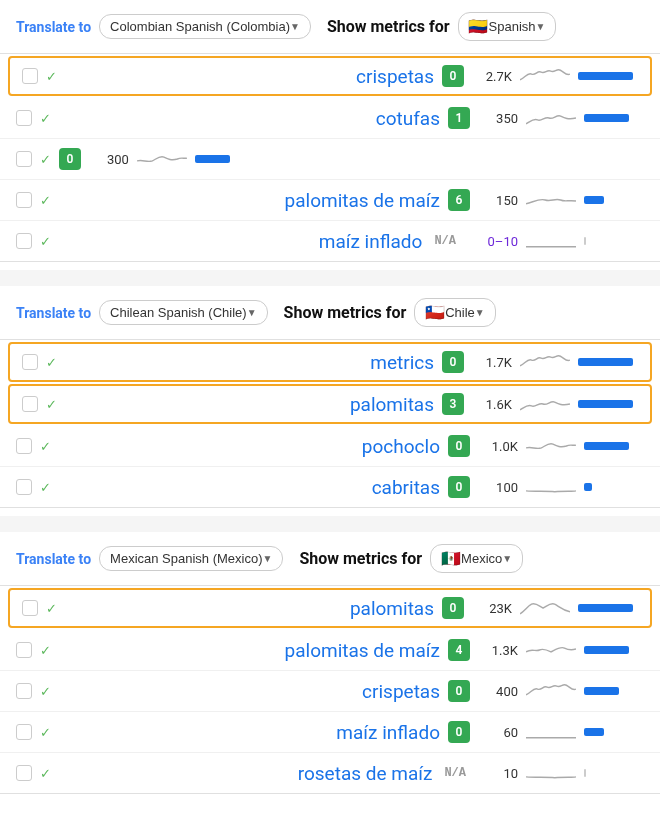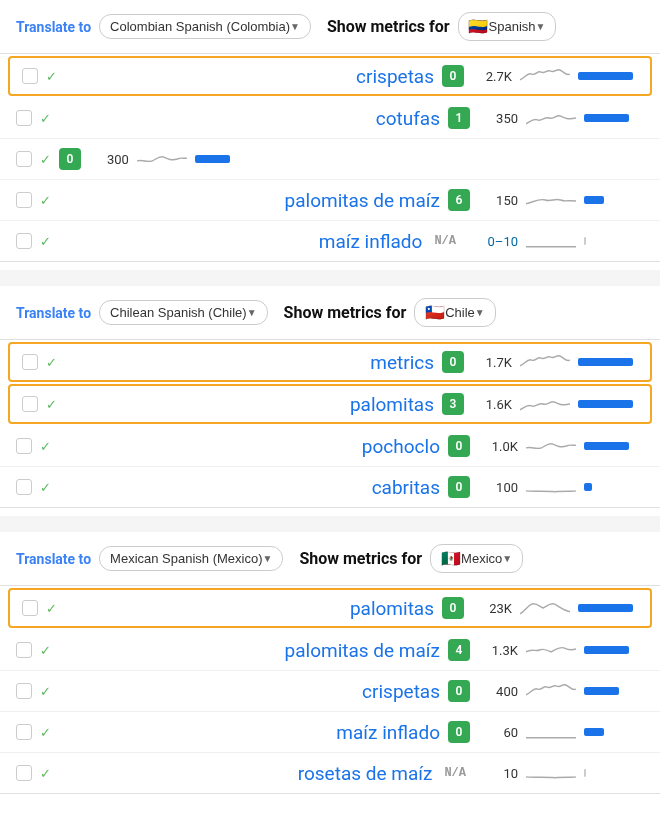--- a/index.html
+++ b/index.html
@@ -130,21 +130,21 @@
 
     .vol {
       width: 40px;
       text-align: right;
       font-size: 13px;
       color: #333;
       flex-shrink: 0;
     }
 
     .vol.range {
-      color: #0369a1;
+      color: #6d28d9;
       width: 50px;
     }
 
     .sparkline {
       width: 50px;
       height: 24px;
       flex-shrink: 0;
     }
 
     .bar-container {

